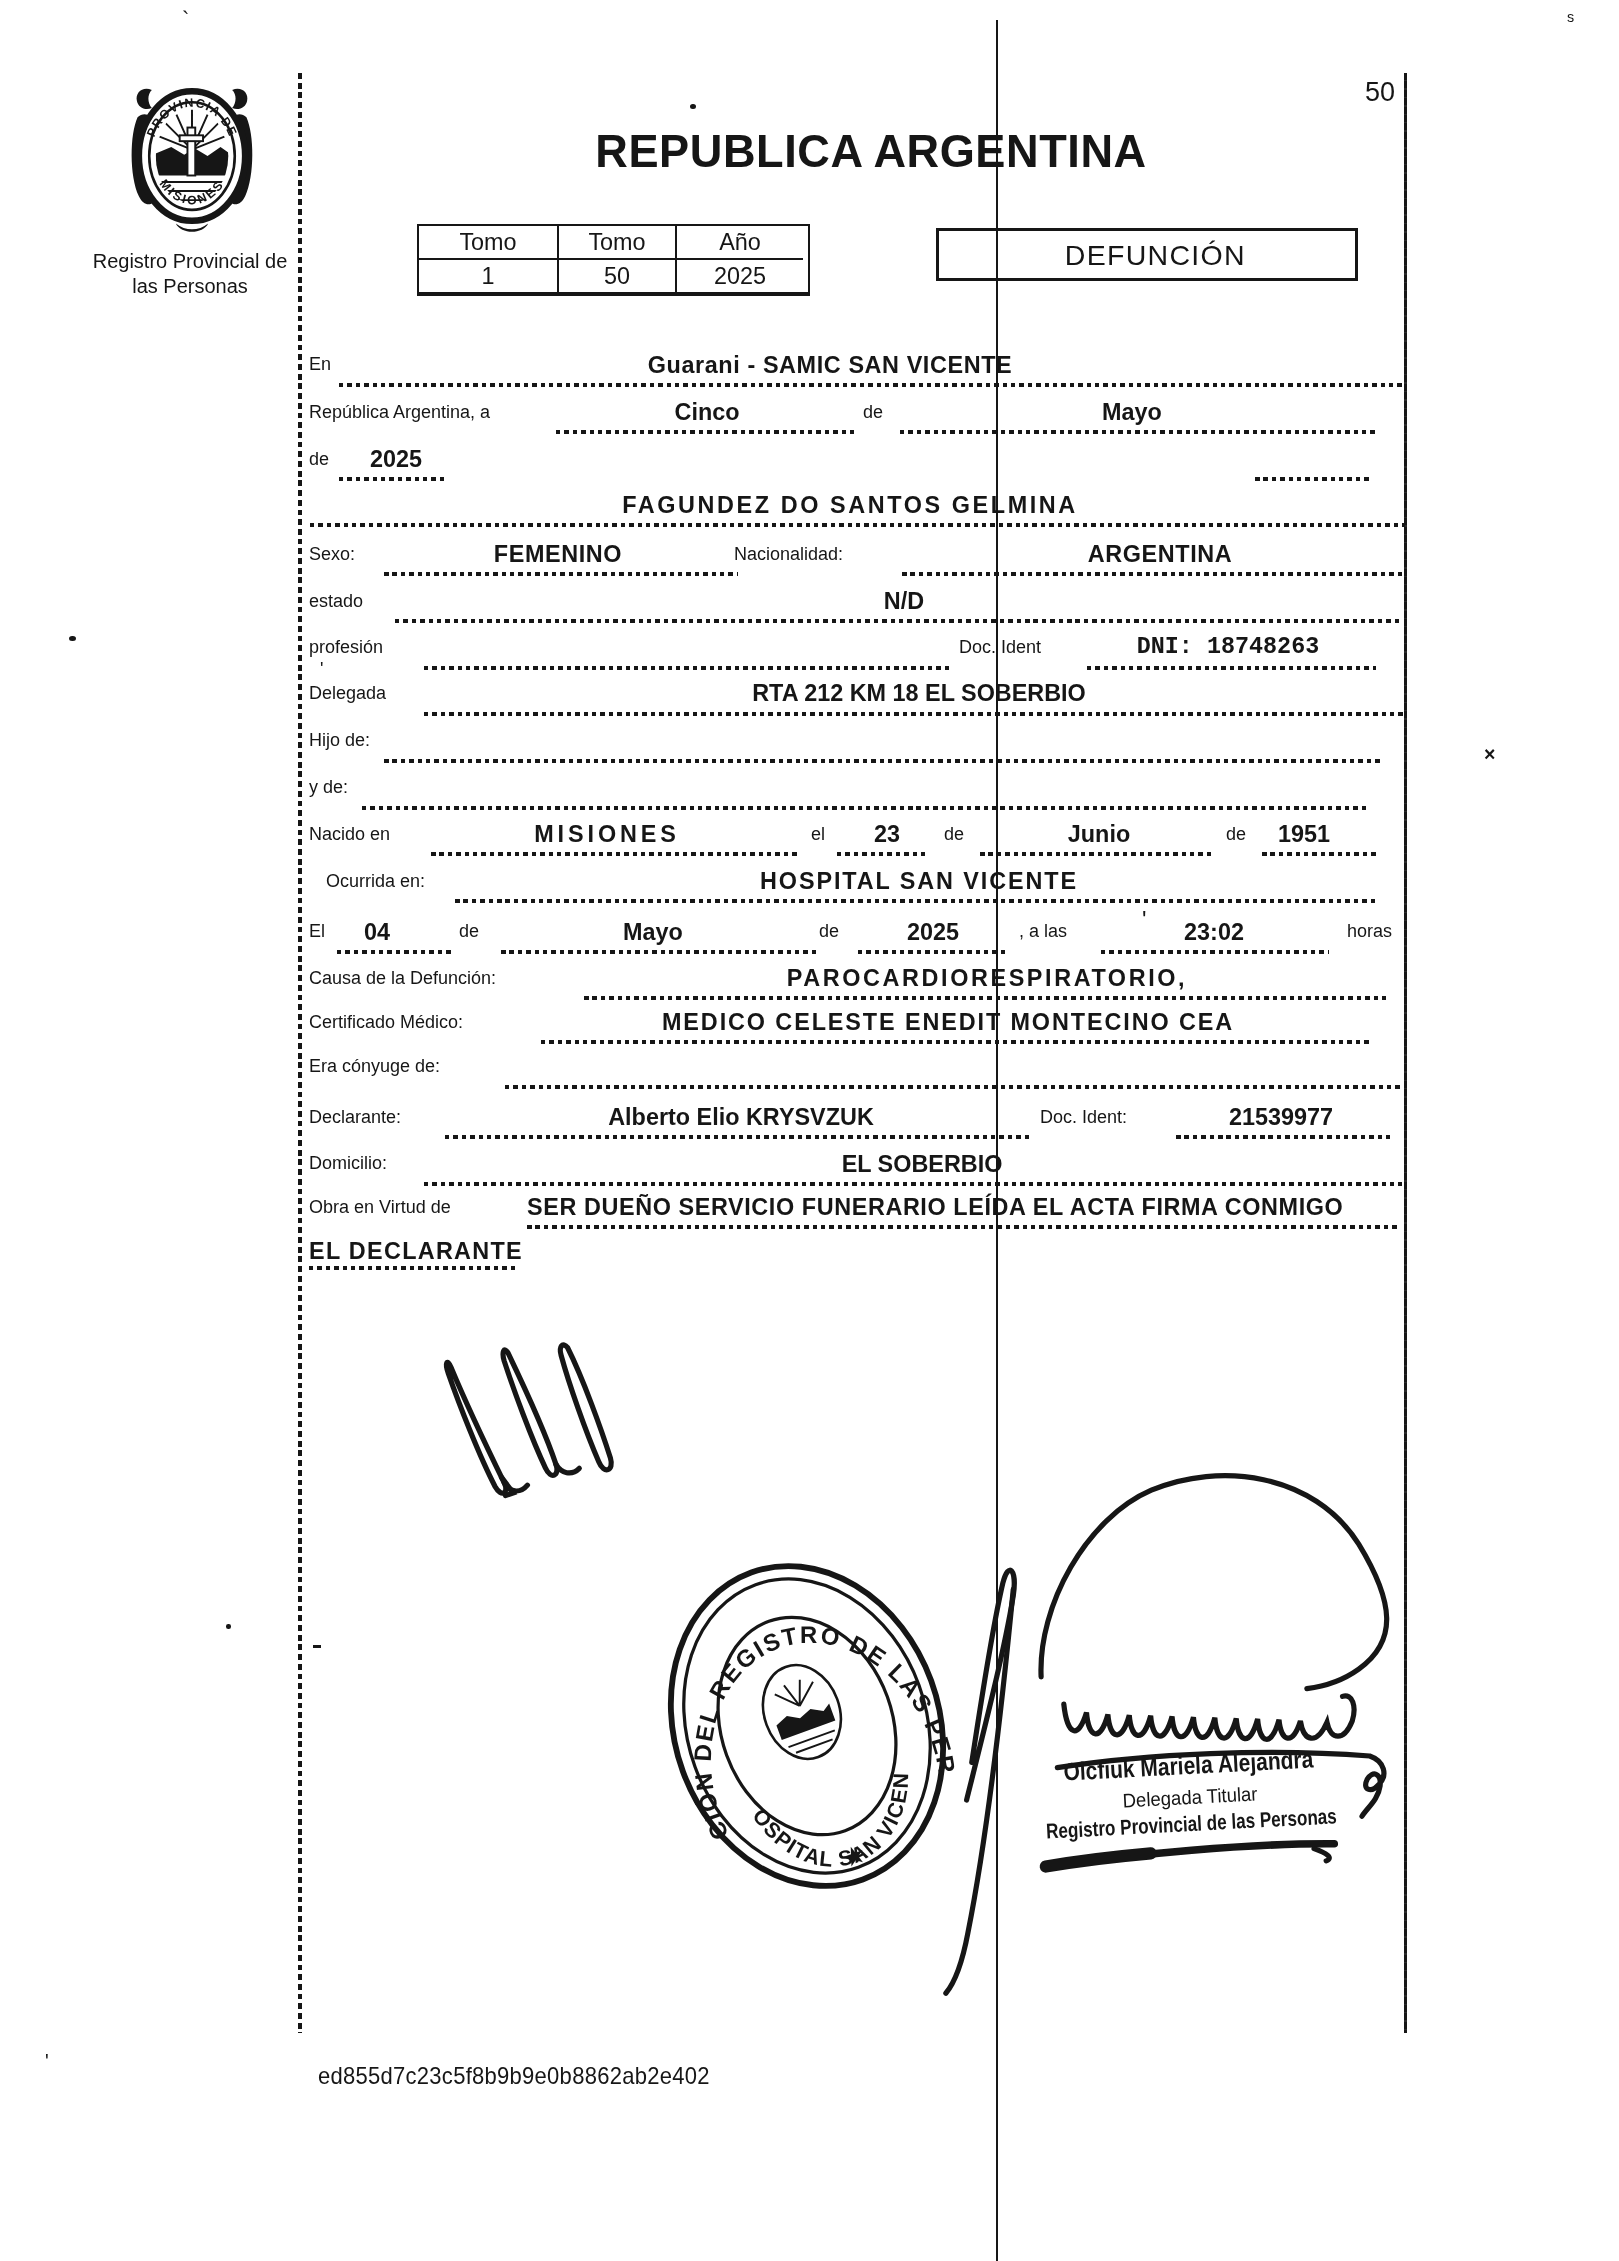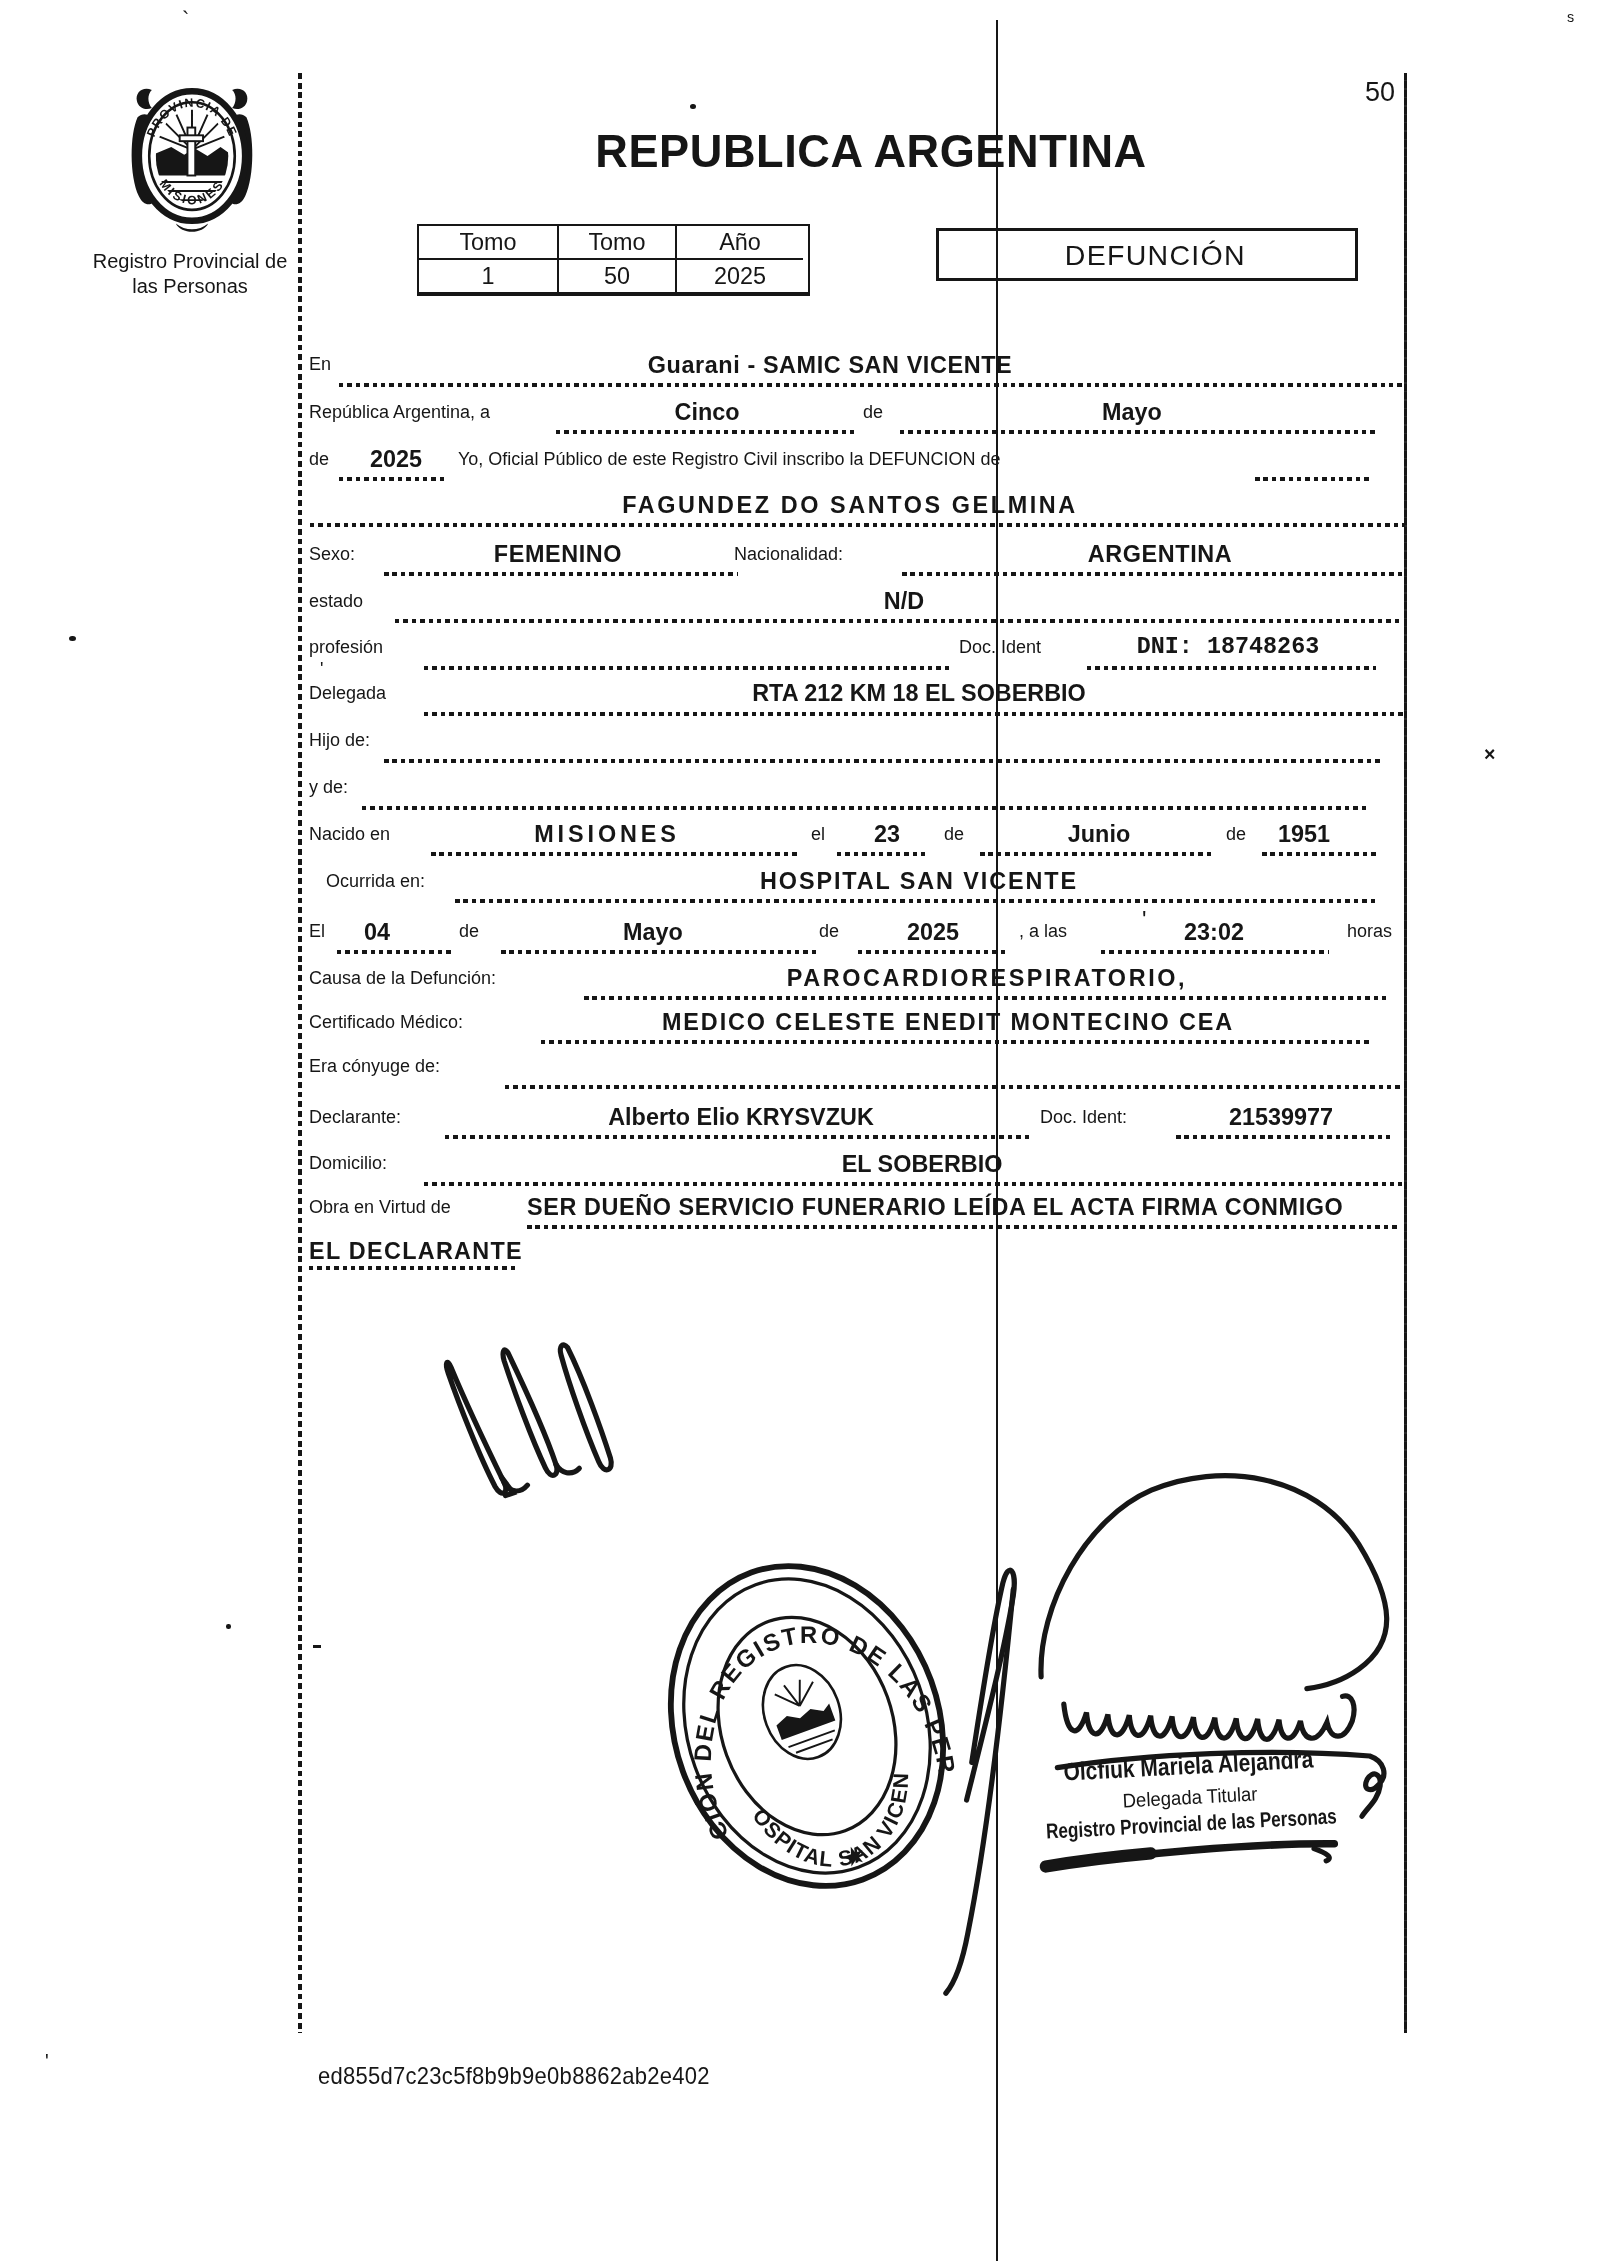--- a/index.html
+++ b/index.html
@@ -91,21 +91,20 @@
 
   <div class="lbl" style="left:309px;top:402px;">República Argentina, a</div>
   <div class="val ctr" style="left:707px;top:399px;">Cinco</div>
   <div class="lbl" style="left:863px;top:402px;">de</div>
   <div class="val ctr" style="left:1132px;top:399px;">Mayo</div>
   <div class="dl" style="left:556px;top:430px;width:302px;"></div>
   <div class="dl" style="left:900px;top:430px;width:478px;"></div>
 
   <div class="lbl" style="left:309px;top:449px;">de</div>
   <div class="val ctr" style="left:396px;top:446px;">2025</div>
-  <div class="lbl" style="left:458px;top:449px;">Yo, Oficial Público de este Registro Civil inscribo la DEFUNCION de</div>
   <div class="dl" style="left:339px;top:477px;width:105px;"></div>
   <div class="dl" style="left:1255px;top:477px;width:118px;"></div>
 
   <div class="val ctr" style="left:850px;top:492px;letter-spacing:2.6px;">FAGUNDEZ DO SANTOS GELMINA</div>
   <div class="dl" style="left:310px;top:523px;width:1095px;"></div>
 
   <div class="lbl" style="left:309px;top:544px;">Sexo:</div>
   <div class="val ctr" style="left:558px;top:541px;letter-spacing:0.6px;">FEMENINO</div>
   <div class="lbl" style="left:734px;top:544px;">Nacionalidad:</div>
   <div class="val ctr" style="left:1160px;top:541px;letter-spacing:0.6px;">ARGENTINA</div>

